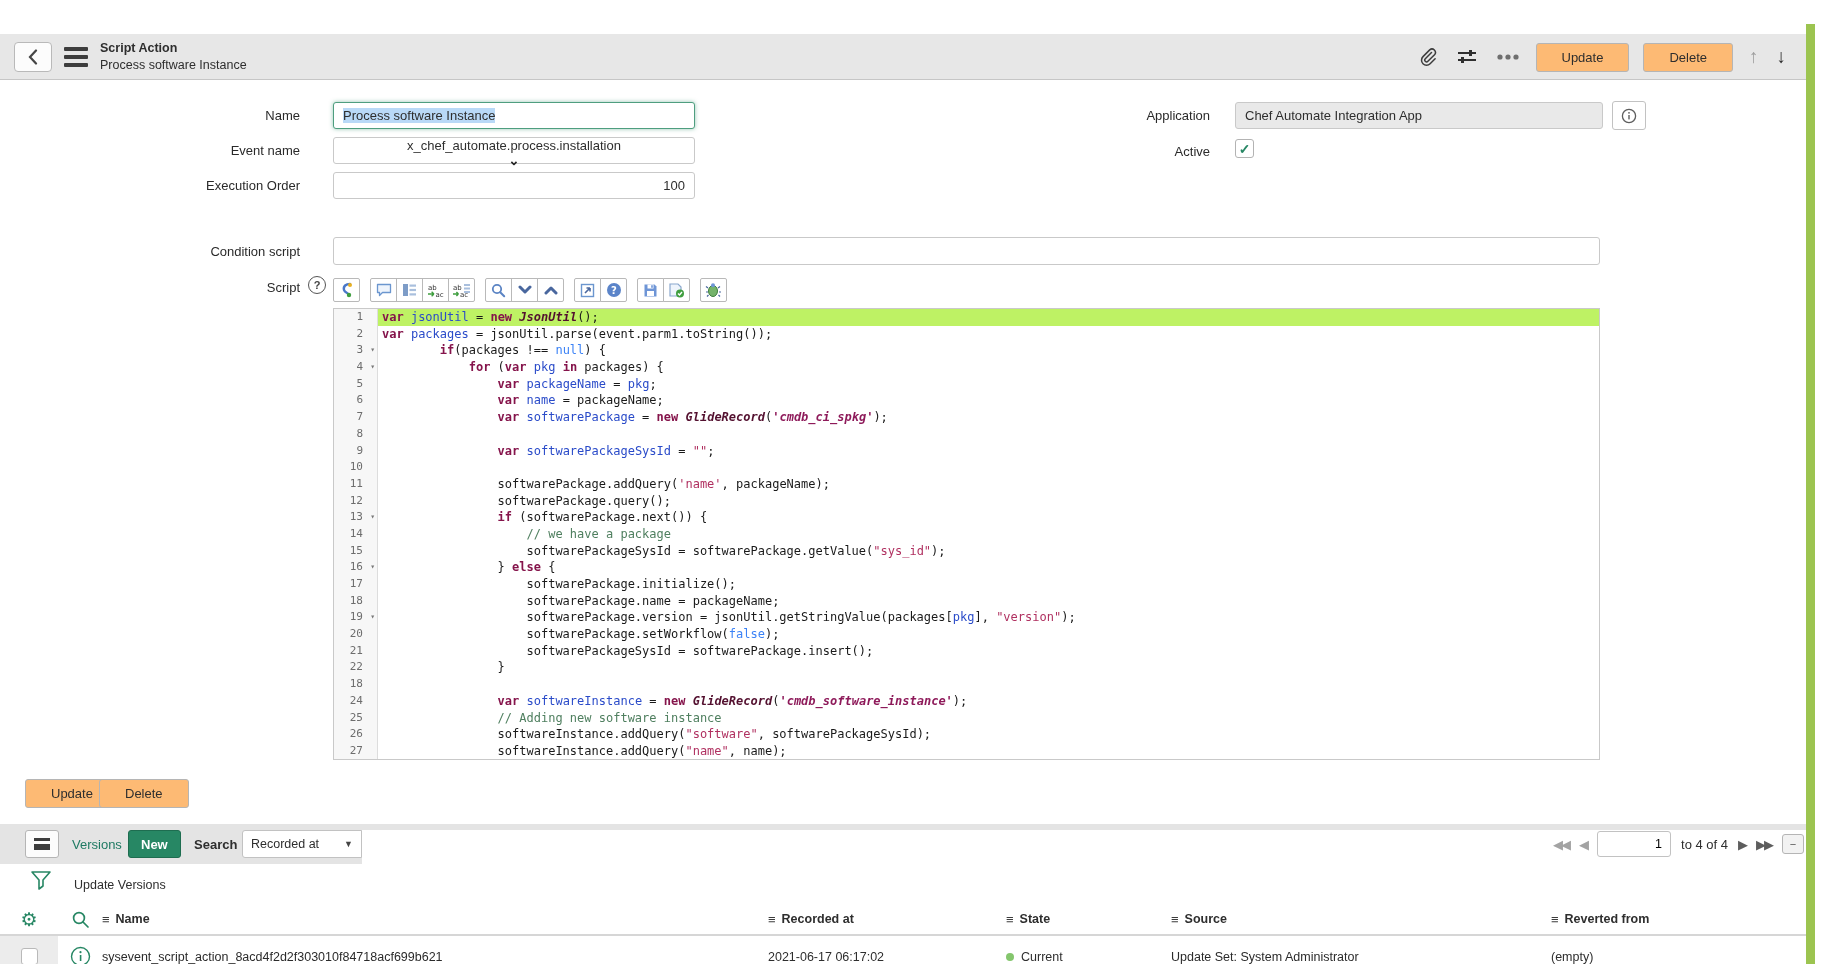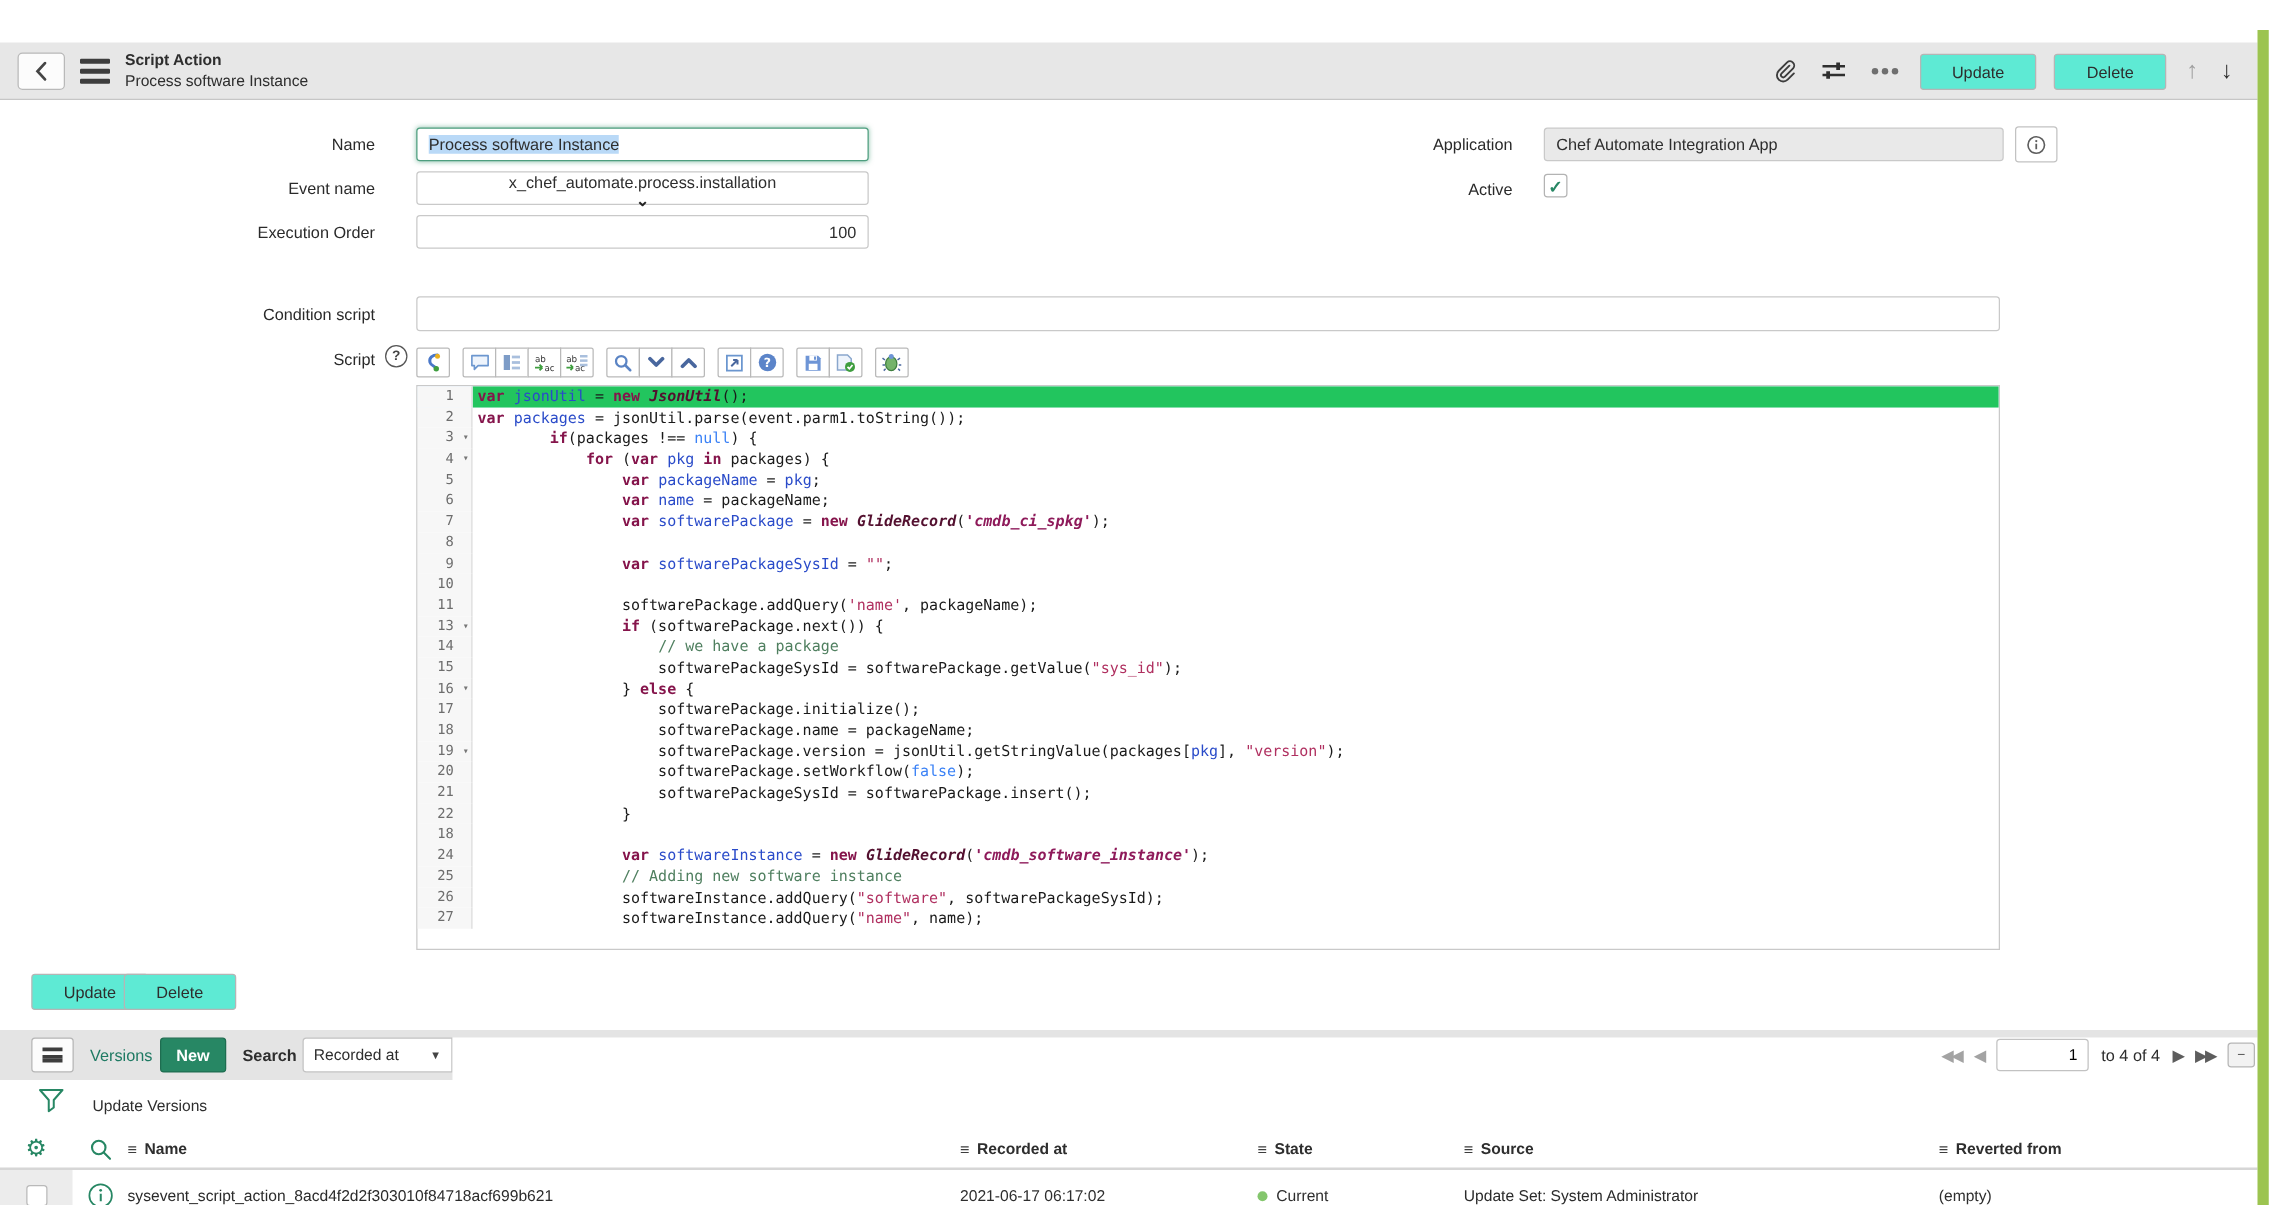--- a/index.html
+++ b/index.html
@@ -11,21 +11,21 @@
   
   .hdr{position:absolute;left:0;top:10px;width:1806px;height:46px;background:#e7e7e7;border-bottom:1px solid #c6c6c6;}
   .back-btn{position:absolute;left:14px;top:8px;width:38px;height:30px;background:#fcfcfc;border:1px solid #b9b9b9;border-radius:4px;display:flex;align-items:center;justify-content:center;cursor:pointer;}
   .burger{position:absolute;left:64px;top:13px;width:24px;height:20px;display:flex;flex-direction:column;justify-content:space-between;cursor:pointer;}
   .burger i{display:block;height:4px;background:#3d3d3d;border-radius:1px;}
   .hdr-titles{position:absolute;left:100px;top:6px;line-height:17px;}
   .hdr-title{font-size:12.5px;font-weight:bold;}
   .hdr-subtitle{font-size:12.5px;}
   .hdr-right{position:absolute;right:18px;top:0;height:46px;display:flex;align-items:center;gap:14px;}
   .icon-btn{background:none;border:none;cursor:pointer;display:flex;align-items:center;justify-content:center;padding:2px;}
-  .btn{background:#5eead4;border:1px solid #b5b5b5;border-radius:3px;font-family:"Liberation Sans",sans-serif;font-size:13px;color:#2e2e2e;padding:6px 25px;cursor:pointer;}
+  .btn{background:#fdba74;border:1px solid #b5b5b5;border-radius:3px;font-family:"Liberation Sans",sans-serif;font-size:13px;color:#2e2e2e;padding:6px 25px;cursor:pointer;}
   .arrow-up{font-size:19px;color:#9f9f9f;font-weight:bold;}
   .arrow-down{font-size:19px;color:#2b2b2b;font-weight:bold;}
 
   
   .flabel{position:absolute;font-size:13px;text-align:right;color:#2a2a2a;}
   .fld{position:absolute;border:1px solid #c9c9c9;border-radius:3px;background:#fff;font-size:13px;display:flex;align-items:center;padding:0 9px;}
   .name-fld{border:1px solid #4e9e7f;box-shadow:0 0 4px rgba(60,150,115,.55);}
   .sel-text{background:#b9d9f7;}
   .select-fld{justify-content:flex-start;cursor:pointer;flex-direction:column;}
   .chev{font-size:13px;font-weight:bold;color:#222;}
@@ -40,21 +40,21 @@
   .toolbar{position:absolute;left:333px;top:248px;height:30px;display:flex;align-items:flex-end;gap:10px;}
   .tb-group{display:flex;}
   .tb-btn{width:27px;height:24px;background:#fff;border:1px solid #b9b9b9;margin-left:-1px;display:flex;align-items:center;justify-content:center;cursor:pointer;padding:0;}
   .tb-group .tb-btn:first-child{margin-left:0;border-radius:2px 0 0 2px;}
   .tb-group .tb-btn:last-child{border-radius:0 2px 2px 0;}
   .tb-group .tb-btn:only-child{border-radius:2px;}
 
   
   .editor{position:absolute;left:333px;top:284px;width:1267px;height:452px;border:1px solid #c9c9c9;overflow:hidden;background:#fff;}
   .cl{display:flex;height:16.7px;line-height:16.7px;font-family:"DejaVu Sans Mono",monospace;font-size:12px;white-space:pre;}
-  .cl.active .src{background:#22c55e;}
+  .cl.active .src{background:#bef264;}
   .cl.active{background:#dceefb;}
   .gut{position:relative;flex:0 0 44px;background:#f7f7f7;border-right:1px solid #ddd;color:#6d6d6d;text-align:right;padding-right:14px;font-size:11px;}
   .cl.active .gut{background:#f7f7f7;}
   .fold{position:absolute;right:2px;top:0;font-style:normal;font-size:8px;color:#777;}
   .src{flex:1;padding-left:4px;}
   .tk-k{color:#85144b;font-weight:bold;}
   .tk-v{color:#2a4bc9;}
   .tk-c{color:#53102f;font-weight:bold;font-style:italic;}
   .tk-s{color:#b03060;}
   .tk-S{color:#8e1a5a;font-weight:bold;font-style:italic;}
@@ -299,20 +299,21 @@
         <div class="cl"><span class="gut">2</span><span class="src"><span class="tk-k">var</span><span class="tk-p"> </span><span class="tk-v">packages</span><span class="tk-p"> = jsonUtil.parse(event.parm1.toString());</span></span></div>
         <div class="cl"><span class="gut">3<i class="fold">▾</i></span><span class="src"><span class="tk-p">        </span><span class="tk-k">if</span><span class="tk-p">(packages !== </span><span class="tk-a">null</span><span class="tk-p">) {</span></span></div>
         <div class="cl"><span class="gut">4<i class="fold">▾</i></span><span class="src"><span class="tk-p">            </span><span class="tk-k">for</span><span class="tk-p"> (</span><span class="tk-k">var</span><span class="tk-p"> </span><span class="tk-v">pkg</span><span class="tk-p"> </span><span class="tk-k">in</span><span class="tk-p"> packages) {</span></span></div>
         <div class="cl"><span class="gut">5</span><span class="src"><span class="tk-p">                </span><span class="tk-k">var</span><span class="tk-p"> </span><span class="tk-v">packageName</span><span class="tk-p"> = </span><span class="tk-v">pkg</span><span class="tk-p">;</span></span></div>
         <div class="cl"><span class="gut">6</span><span class="src"><span class="tk-p">                </span><span class="tk-k">var</span><span class="tk-p"> </span><span class="tk-v">name</span><span class="tk-p"> = packageName;</span></span></div>
         <div class="cl"><span class="gut">7</span><span class="src"><span class="tk-p">                </span><span class="tk-k">var</span><span class="tk-p"> </span><span class="tk-v">softwarePackage</span><span class="tk-p"> = </span><span class="tk-k">new</span><span class="tk-p"> </span><span class="tk-c">GlideRecord</span><span class="tk-p">(</span><span class="tk-S">'cmdb_ci_spkg'</span><span class="tk-p">);</span></span></div>
         <div class="cl"><span class="gut">8</span><span class="src"></span></div>
         <div class="cl"><span class="gut">9</span><span class="src"><span class="tk-p">                </span><span class="tk-k">var</span><span class="tk-p"> </span><span class="tk-v">softwarePackageSysId</span><span class="tk-p"> = </span><span class="tk-s">""</span><span class="tk-p">;</span></span></div>
         <div class="cl"><span class="gut">10</span><span class="src"></span></div>
         <div class="cl"><span class="gut">11</span><span class="src"><span class="tk-p">                softwarePackage.addQuery(</span><span class="tk-s">'name'</span><span class="tk-p">, packageName);</span></span></div>
+        <div class="cl"><span class="gut">12</span><span class="src"><span class="tk-p">                softwarePackage.query();</span></span></div>
         <div class="cl"><span class="gut">13<i class="fold">▾</i></span><span class="src"><span class="tk-p">                </span><span class="tk-k">if</span><span class="tk-p"> (softwarePackage.next()) {</span></span></div>
         <div class="cl"><span class="gut">14</span><span class="src"><span class="tk-p">                    </span><span class="tk-m">// we have a package</span></span></div>
         <div class="cl"><span class="gut">15</span><span class="src"><span class="tk-p">                    softwarePackageSysId = softwarePackage.getValue(</span><span class="tk-s">"sys_id"</span><span class="tk-p">);</span></span></div>
         <div class="cl"><span class="gut">16<i class="fold">▾</i></span><span class="src"><span class="tk-p">                } </span><span class="tk-k">else</span><span class="tk-p"> {</span></span></div>
         <div class="cl"><span class="gut">17</span><span class="src"><span class="tk-p">                    softwarePackage.initialize();</span></span></div>
         <div class="cl"><span class="gut">18</span><span class="src"><span class="tk-p">                    softwarePackage.name = packageName;</span></span></div>
         <div class="cl"><span class="gut">19<i class="fold">▾</i></span><span class="src"><span class="tk-p">                    softwarePackage.version = jsonUtil.getStringValue(packages[</span><span class="tk-v">pkg</span><span class="tk-p">], </span><span class="tk-s">"version"</span><span class="tk-p">);</span></span></div>
         <div class="cl"><span class="gut">20</span><span class="src"><span class="tk-p">                    softwarePackage.setWorkflow(</span><span class="tk-a">false</span><span class="tk-p">);</span></span></div>
         <div class="cl"><span class="gut">21</span><span class="src"><span class="tk-p">                    softwarePackageSysId = softwarePackage.insert();</span></span></div>
         <div class="cl"><span class="gut">22</span><span class="src"><span class="tk-p">                }</span></span></div>

